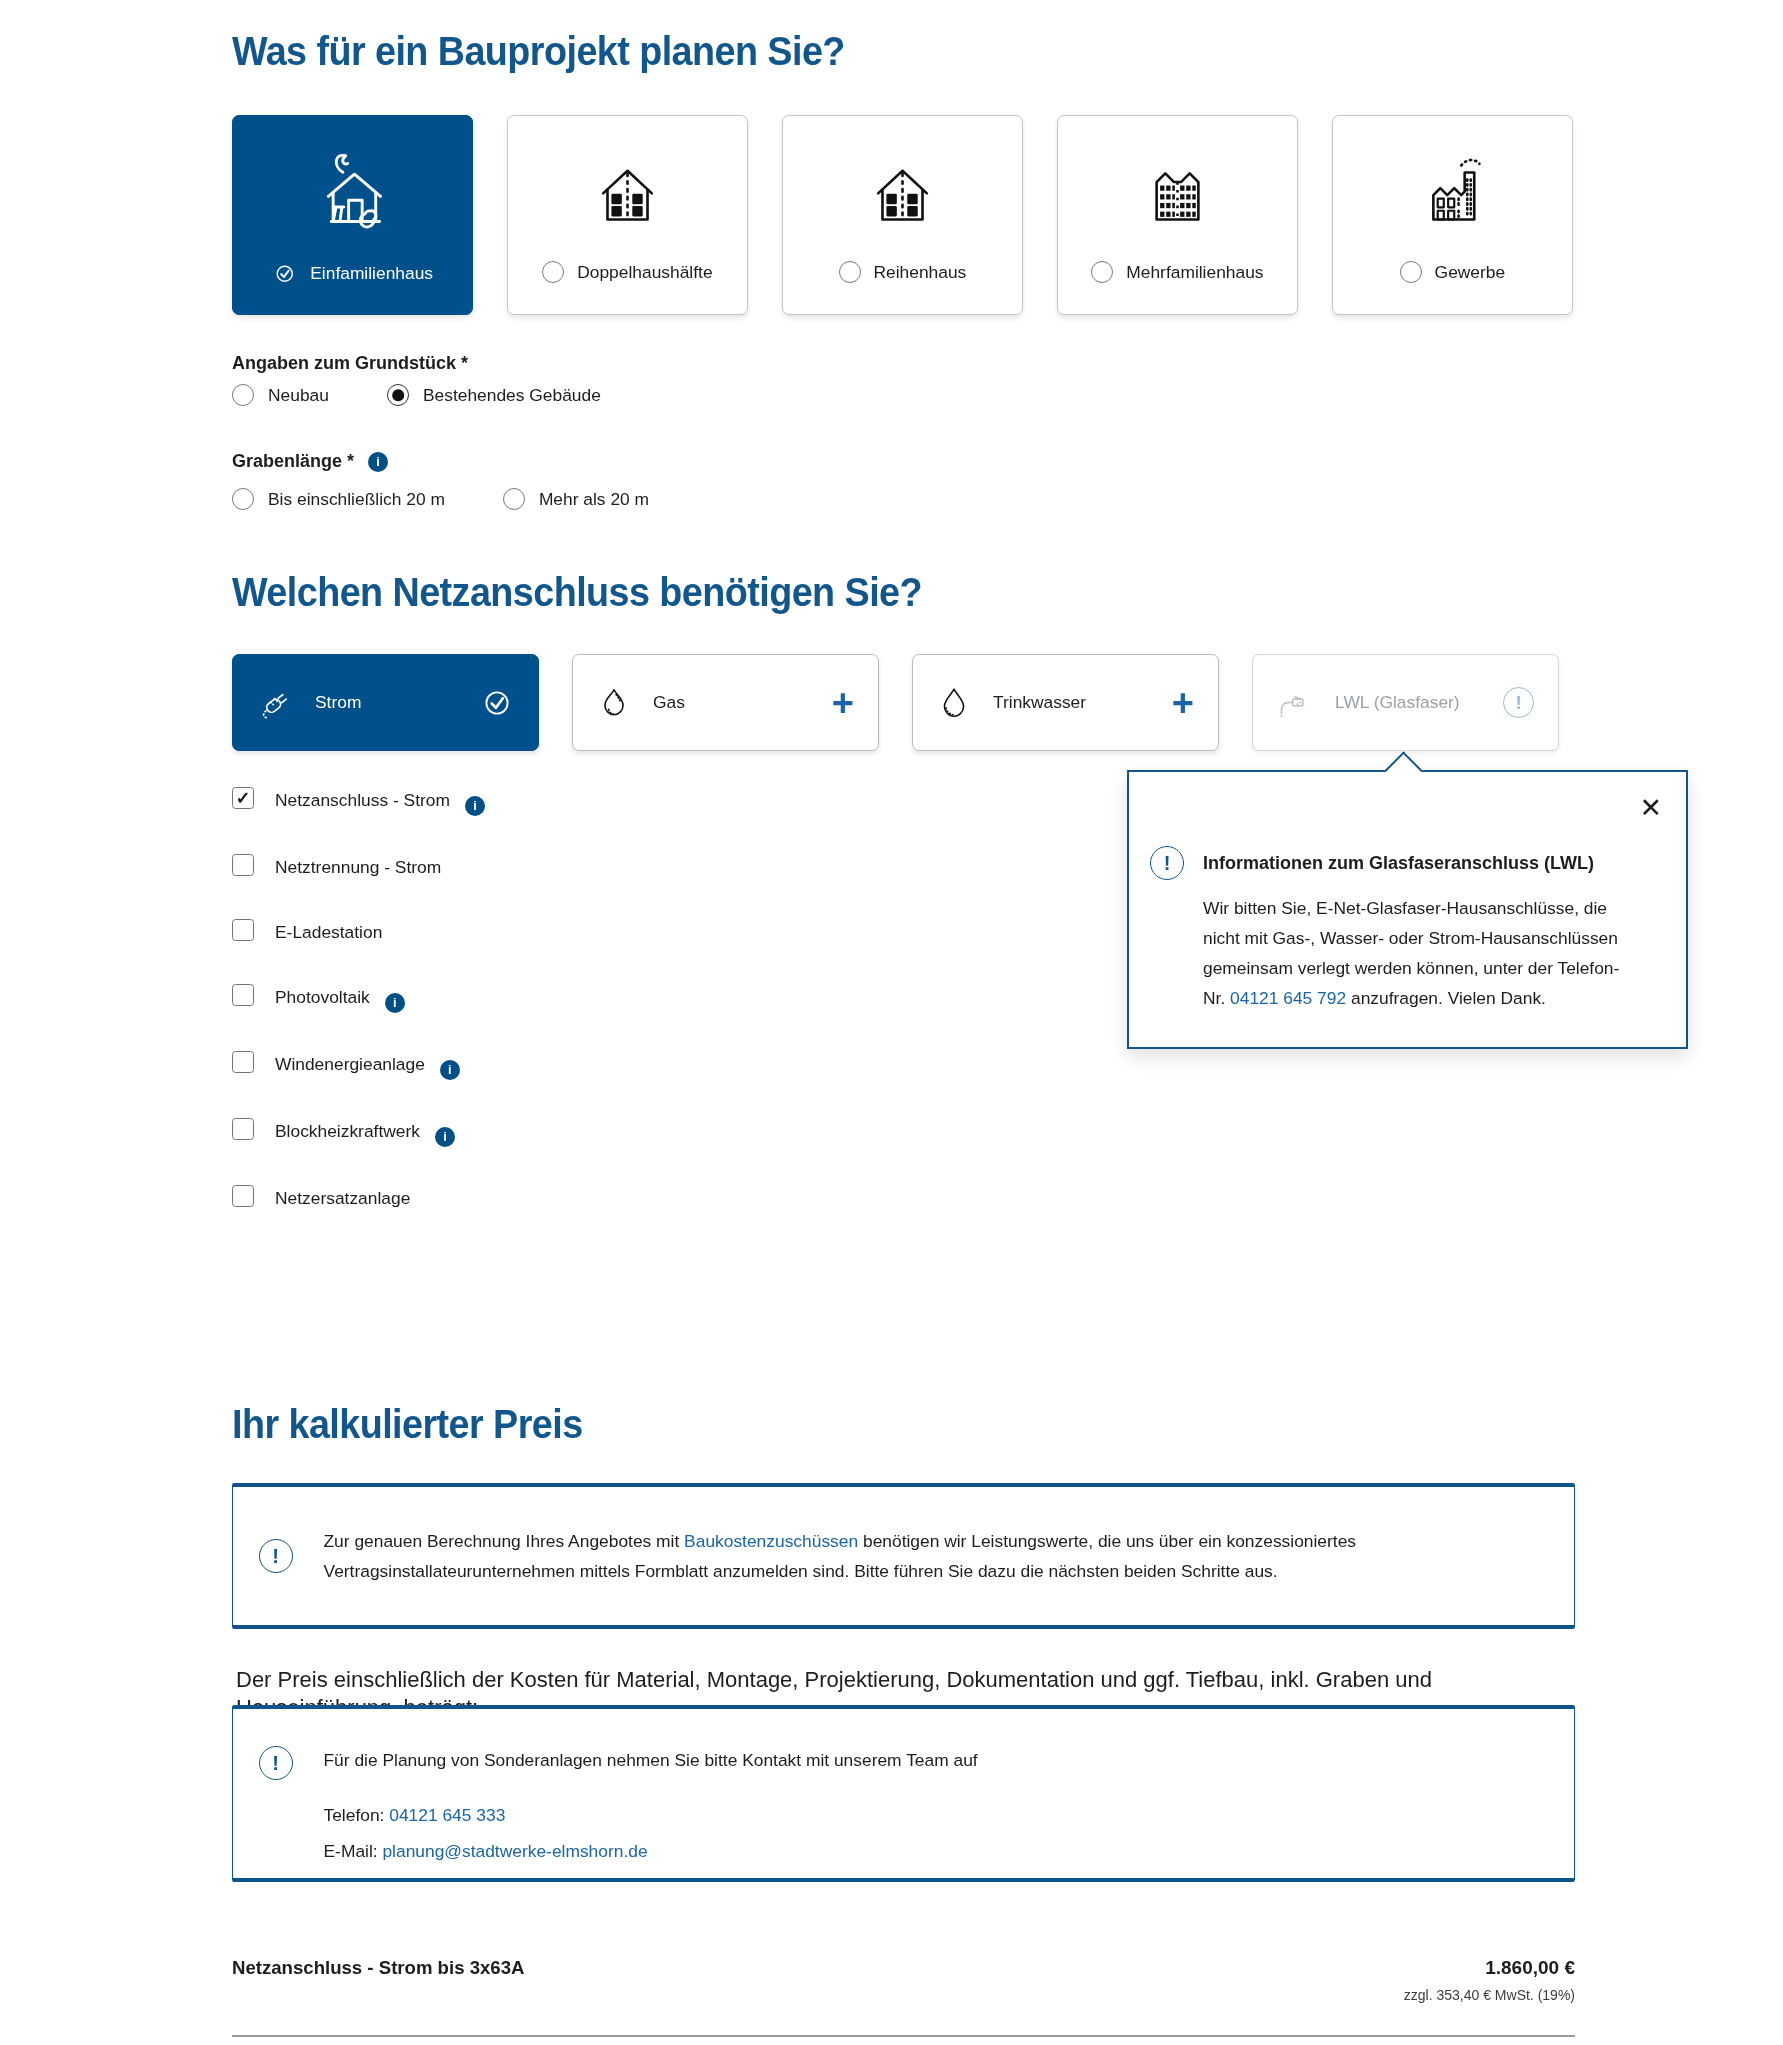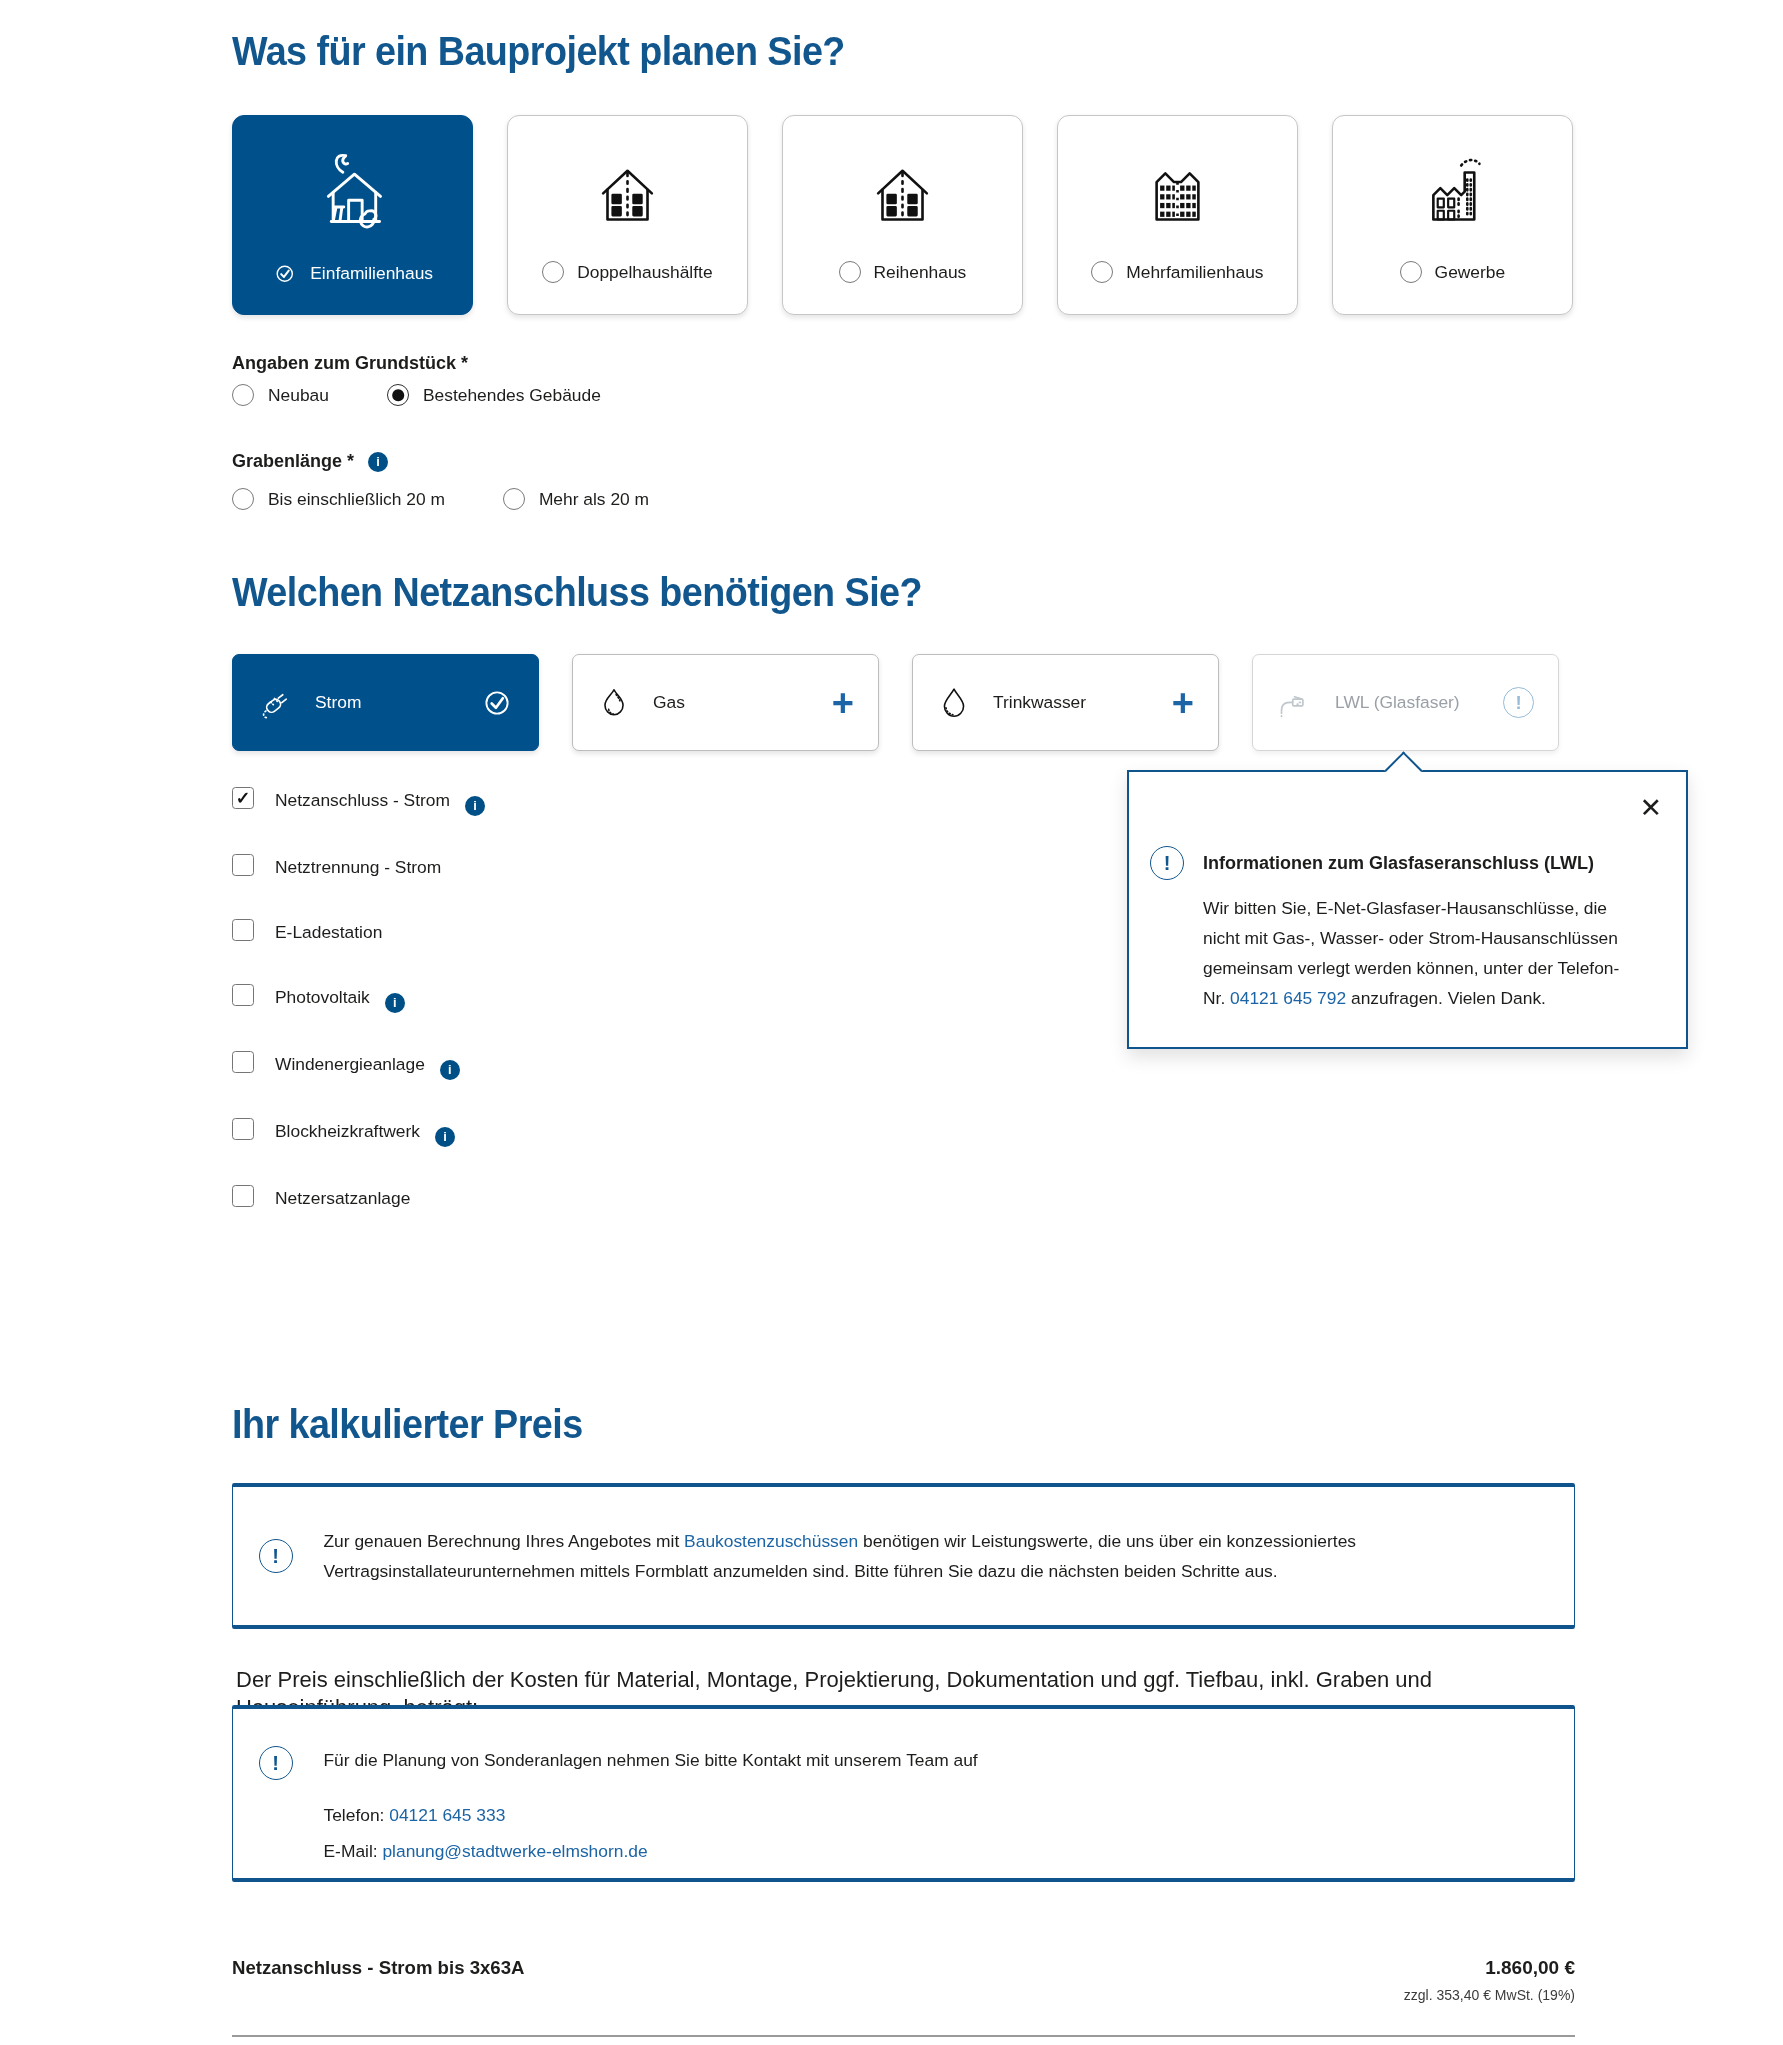--- a/index.html
+++ b/index.html
@@ -19,21 +19,21 @@
     white-space:nowrap;
   }
   .hd1{ top:28px; }
   .hd2{ top:569px; }
   .hd3{ top:1401px; }
 
   
   .cards{ position:absolute; left:232px; top:115px; display:flex; gap:34px; }
   .card{
     width:241px; height:200px; background:#fff;
-    border:1.2px solid #c6c6c6; border-radius:12px;
+    border:1.2px solid #c6c6c6; border-radius:7px;
     box-shadow:0 2.3px 5.8px rgba(0,0,0,.10);
     display:flex; flex-direction:column; align-items:center;
     padding-top:30px; cursor:pointer;
   }
   .card .icn{ height:93px; display:flex; align-items:center; justify-content:center; }
   .card .lbl-row{ margin-top:22px; display:flex; align-items:center; gap:12.8px; }
   .card .lbl{ font-size:17.4px; }
   .card.selected{ background:#00508c; border-color:#00508c; color:#fff; }
   .radio{
     width:22px; height:22px; border-radius:50%;

